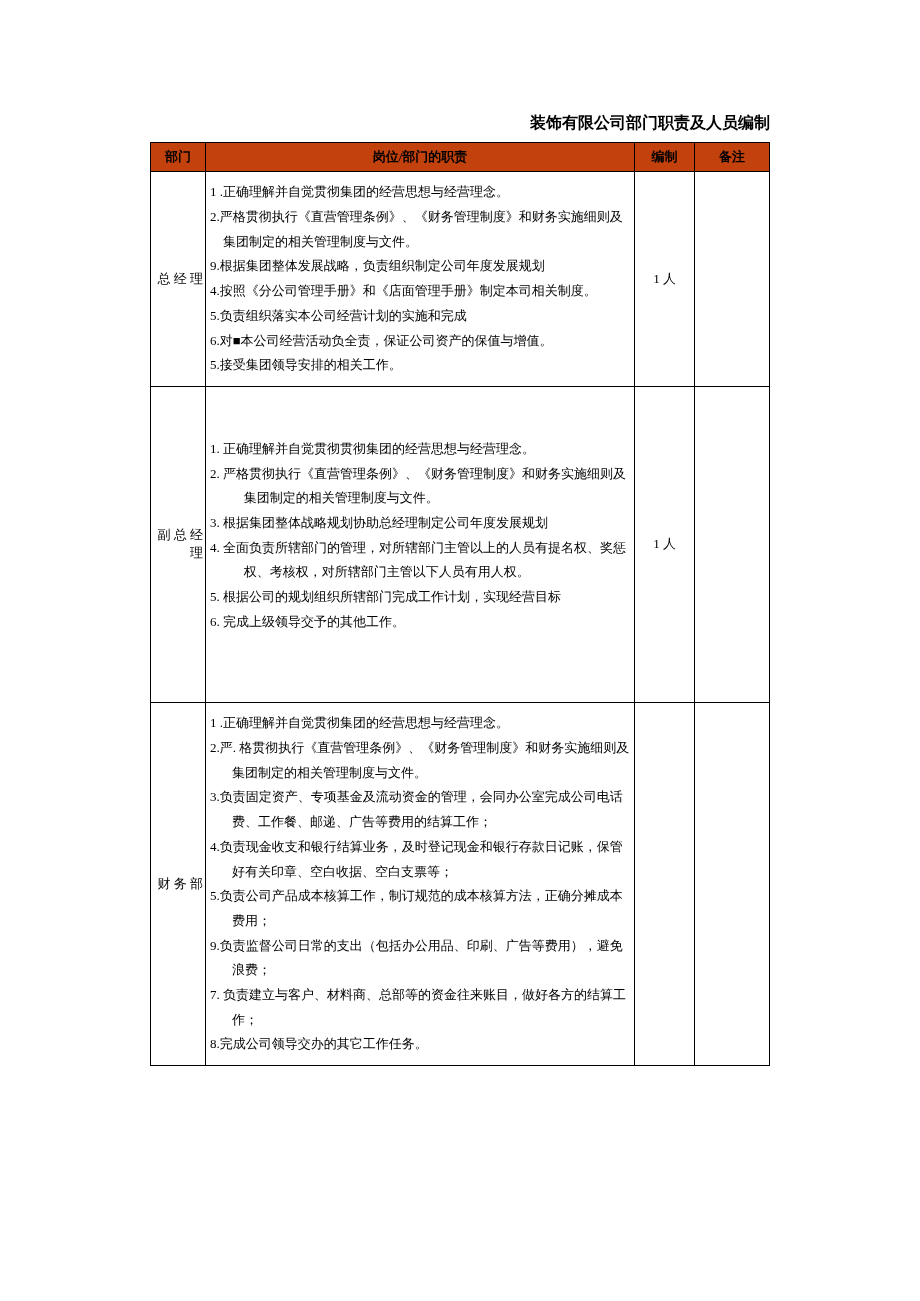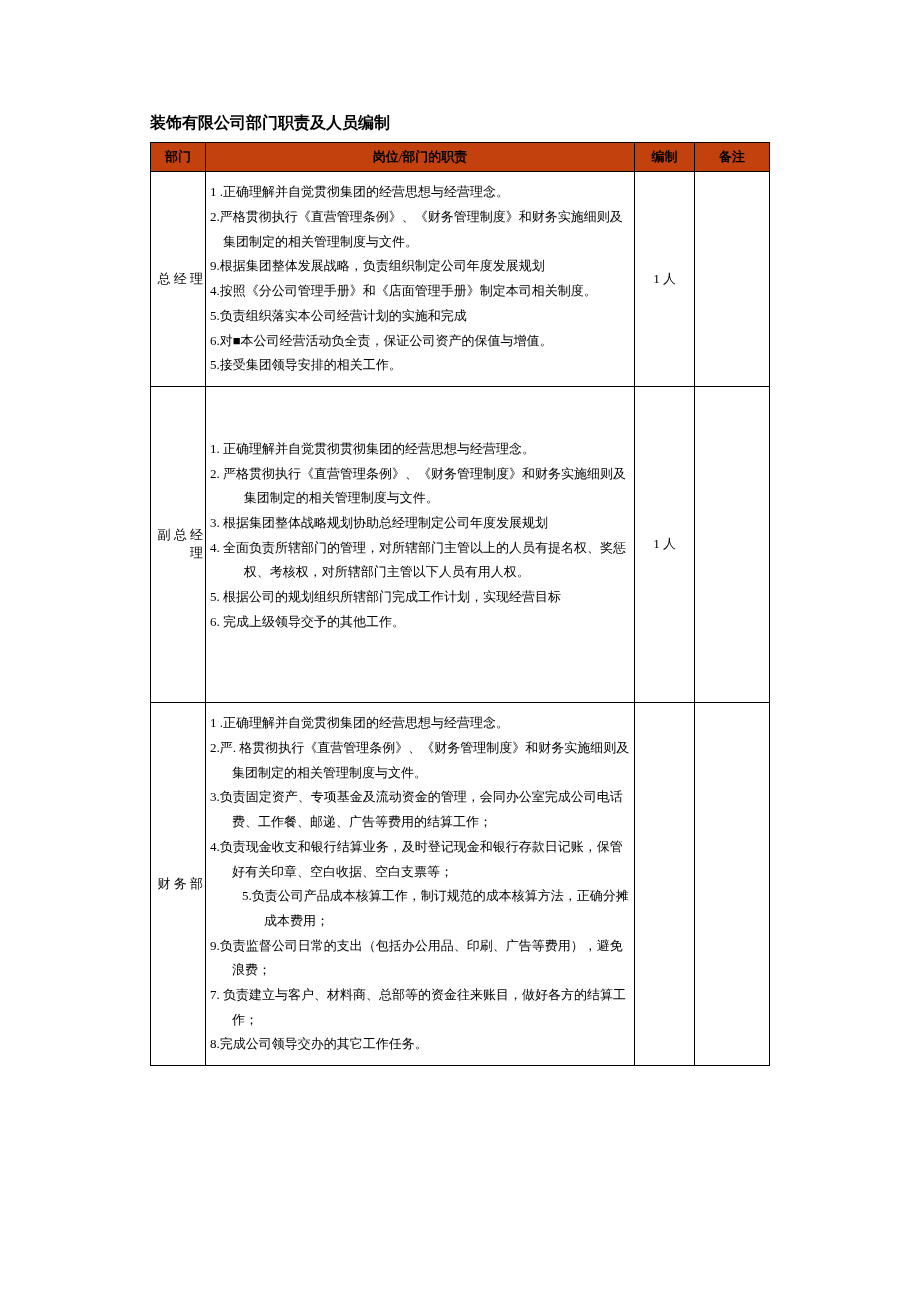--- a/index.html
+++ b/index.html
@@ -6,21 +6,21 @@
     body {
       background: #fff;
       font-family: "SimSun", "宋体", serif;
       width: 920px;
       padding: 110px 150px 200px 150px;
       font-size: 14px;
       color: #000;
       line-height: 1.6;
     }
     .doc-title {
-      text-align: left;
+      text-align: right;
       font-size: 16px;
       font-weight: bold;
       margin-bottom: 6px;
     }
     table {
       border-collapse: collapse;
       width: 100%;
       table-layout: fixed;
     }
     th, td {
@@ -104,21 +104,21 @@
       <td class="count">1 人</td>
       <td class="remark"></td>
     </tr>
     <tr>
       <td class="dept"><span class="dept-vertical" style="line-height:1.2;">财 务 部</span></td>
       <td class="duty">
         <div style="padding-left:0;">1           .正确理解并自觉贯彻集团的经营思想与经营理念。</div>
         <div style="text-indent:-1.7em;padding-left:1.7em;">2.严. 格贯彻执行《直营管理条例》、《财务管理制度》和财务实施细则及集团制定的相关管理制度与文件。</div>
         <div style="text-indent:-1.7em;padding-left:1.7em;">3.负责固定资产、专项基金及流动资金的管理，会同办公室完成公司电话费、工作餐、邮递、广告等费用的结算工作；</div>
         <div style="text-indent:-1.7em;padding-left:1.7em;">4.负责现金收支和银行结算业务，及时登记现金和银行存款日记账，保管好有关印章、空白收据、空白支票等；</div>
-        <div style="text-indent:-1.7em;padding-left:1.7em;margin-left:32px;">5.负责公司产品成本核算工作，制订规范的成本核算方法，正确分摊成本费用；</div>
+        <div style="text-indent:-1.7em;padding-left:1.7em;">5.负责公司产品成本核算工作，制订规范的成本核算方法，正确分摊成本费用；</div>
         <div style="text-indent:-1.7em;padding-left:1.7em;">9.负责监督公司日常的支出（包括办公用品、印刷、广告等费用），避免浪费；</div>
         <div style="text-indent:-1.7em;padding-left:1.7em;">7. 负责建立与客户、材料商、总部等的资金往来账目，做好各方的结算工作；</div>
         <div>8.完成公司领导交办的其它工作任务。</div>
       </td>
       <td class="count"></td>
       <td class="remark"></td>
     </tr>
   </tbody>
 </table>
 

